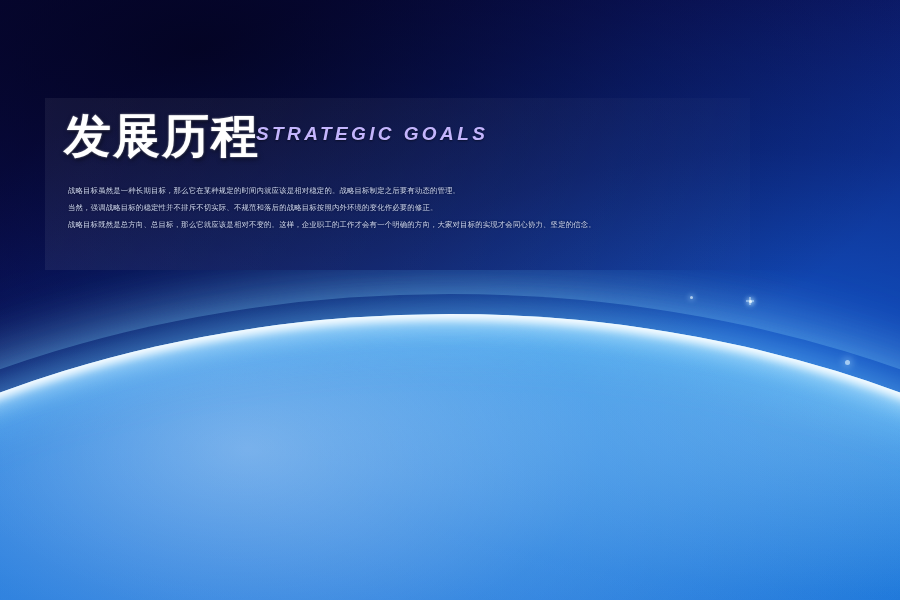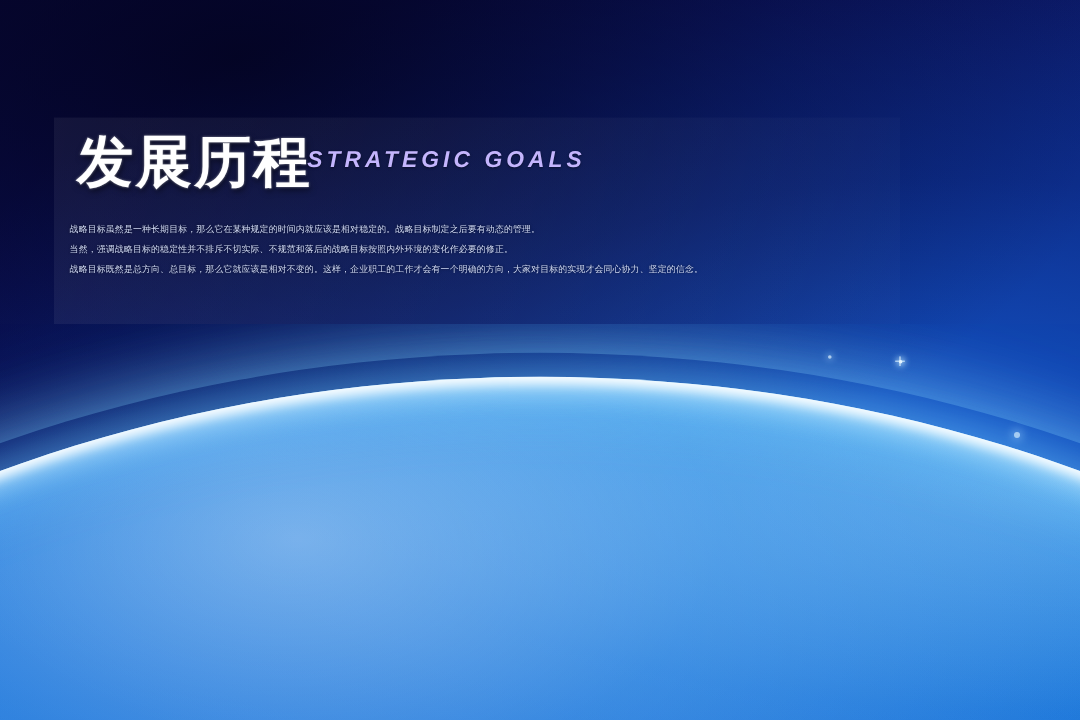--- a/index.html
+++ b/index.html
@@ -121,21 +121,21 @@
     text-shadow:0 0 2px rgba(255,255,255,.55), 1px 2px 5px rgba(0,0,0,.55);
   }
   .headline .en{
     font-family:"Liberation Sans","DejaVu Sans",sans-serif;
     font-style:italic;font-weight:700;font-size:19px;
     letter-spacing:3.4px;color:#c4b5fd;
     margin-left:-4px;margin-bottom:3px;
     text-shadow:0 1px 2px rgba(0,0,0,.45);
   }
 
-  .body-copy{position:absolute;left:58px;top:185px;width:680px;}
+  .body-copy{position:absolute;left:68px;top:185px;width:680px;}
   .body-copy p{
     margin:0 0 6px 0;
     font-family:"DejaVu Sans","Liberation Sans",sans-serif;
     font-size:7.4px;line-height:11px;color:#cfd8f2;
     letter-spacing:.15px;white-space:nowrap;
     text-shadow:0 0 2px rgba(0,0,0,.6);
   }
 </style>
 </head>
 <body>

